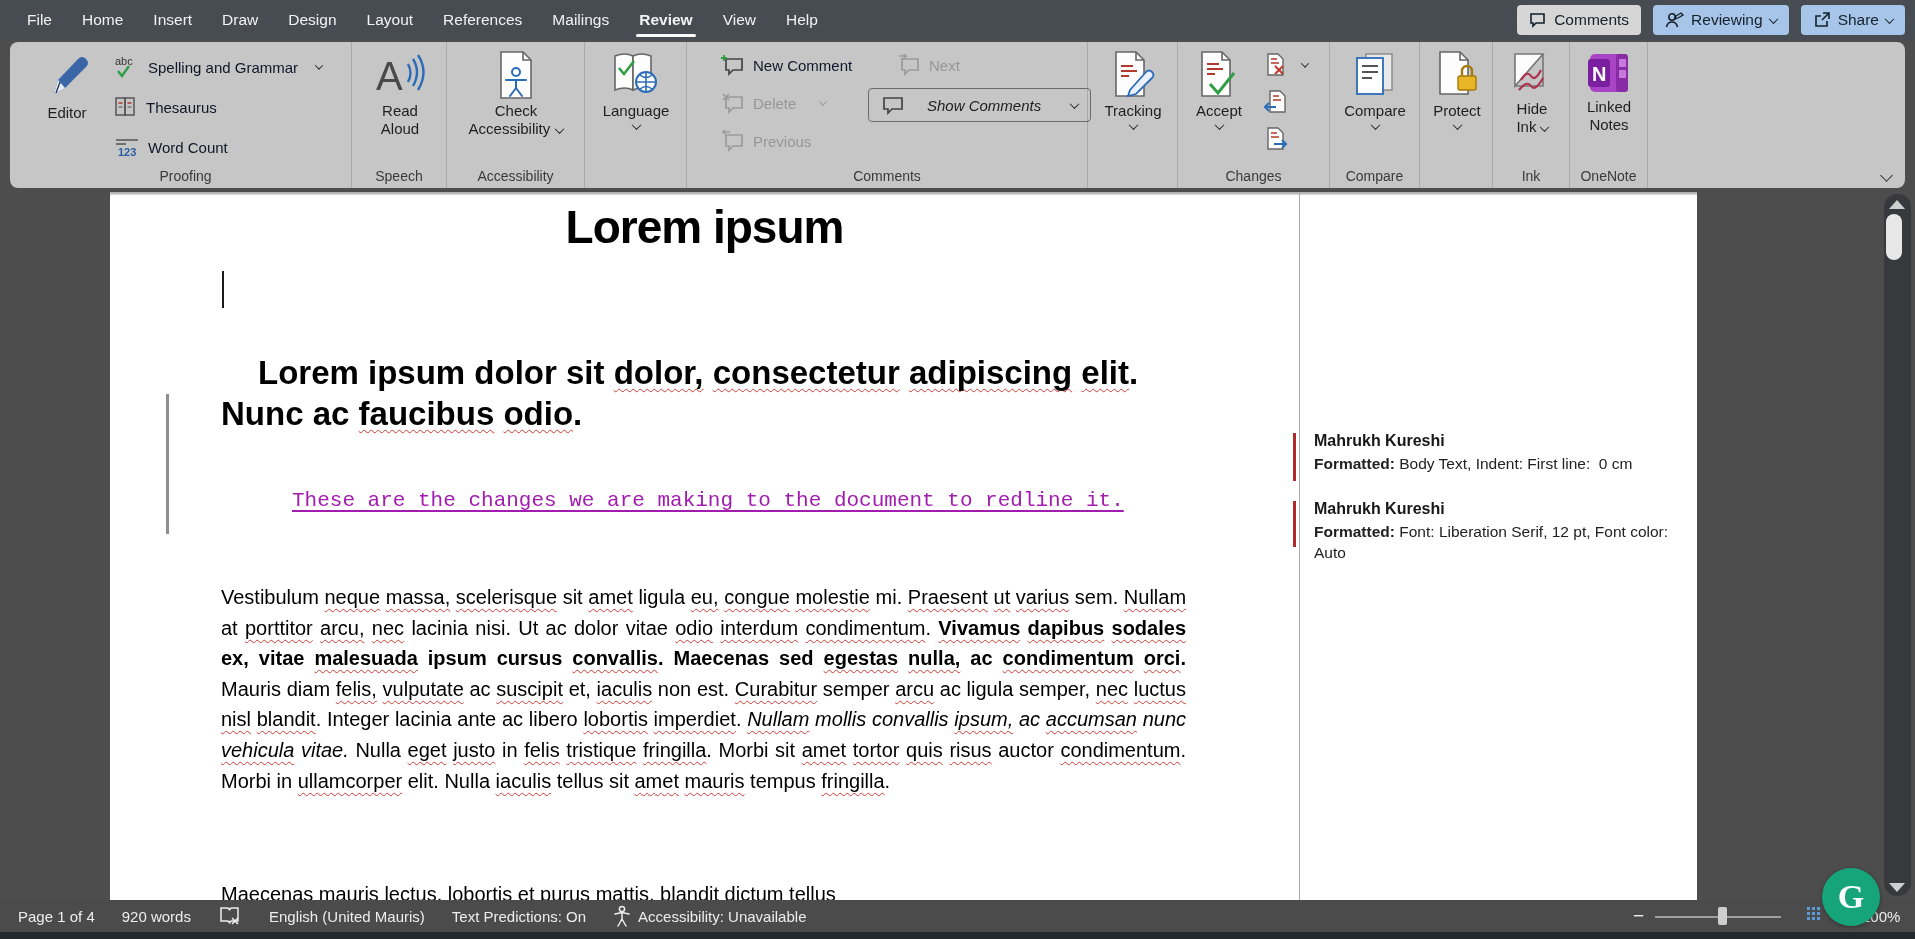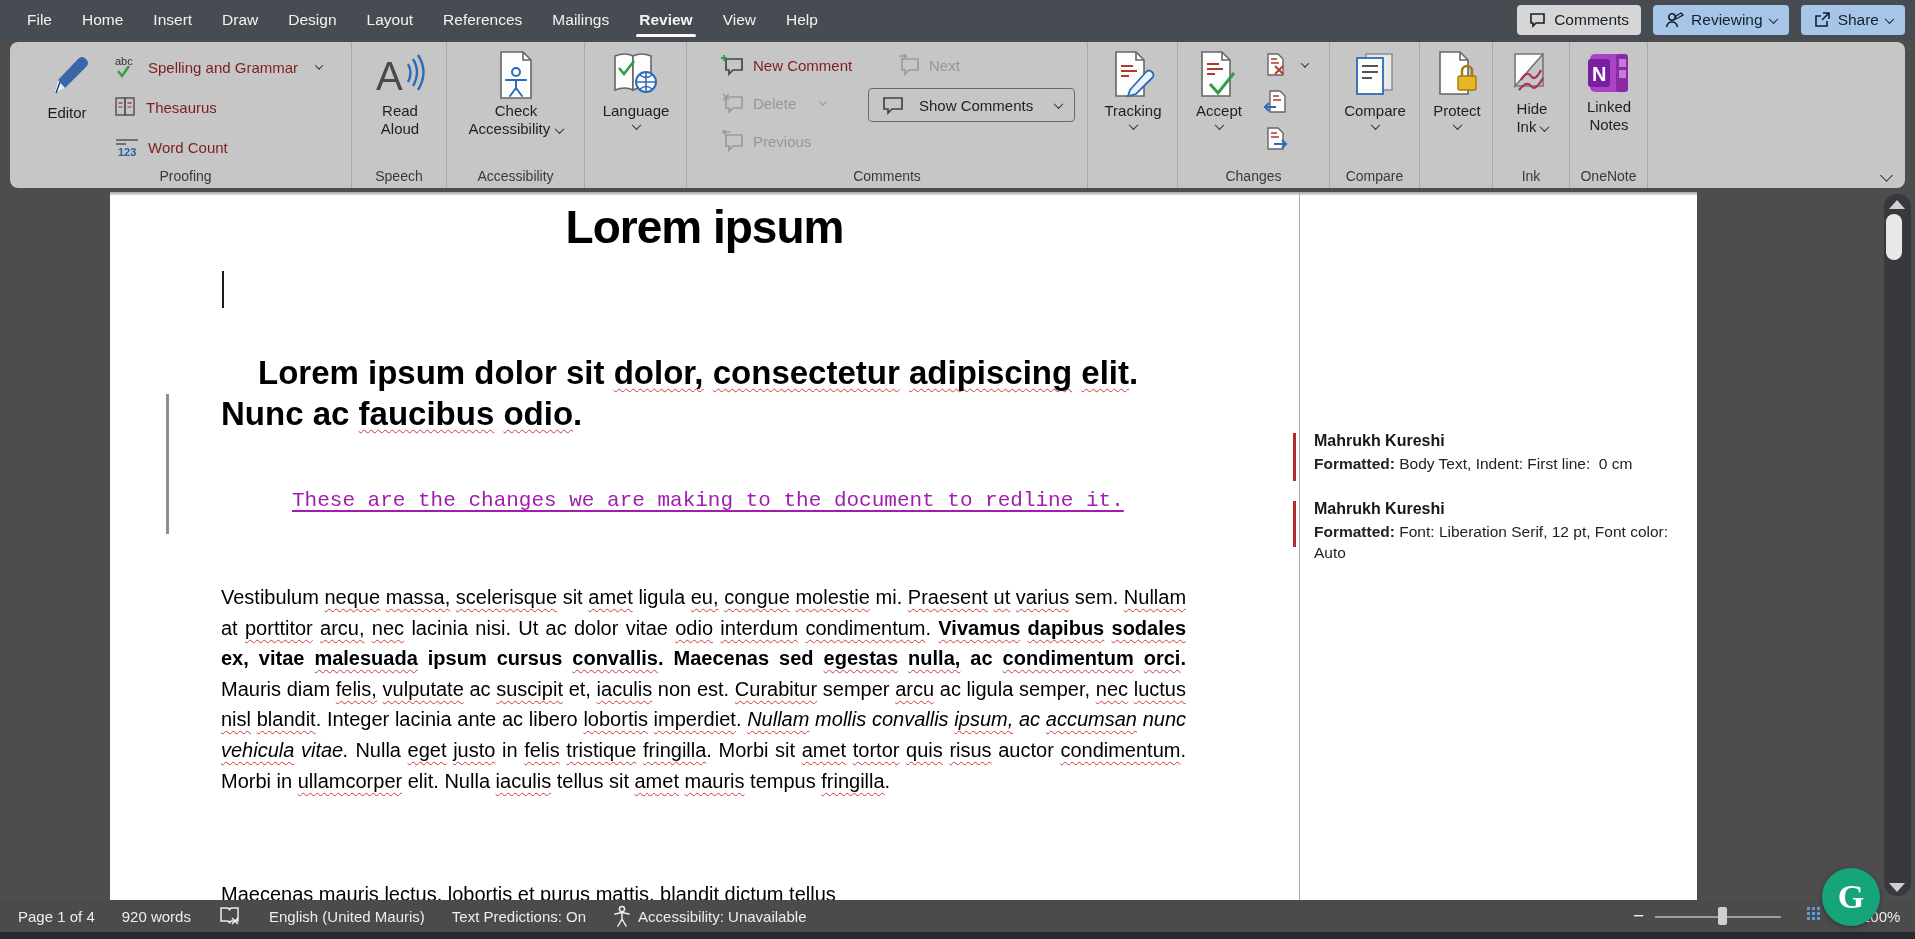--- a/index.html
+++ b/index.html
@@ -31,27 +31,27 @@
     background:#c6c6c6; border-radius:8px; }
   .group { position:absolute; top:0; height:146px; border-right:1px solid #a9a9a9; }
   .group.last { border-right:none; }
   .grp-label { position:absolute; bottom:4px; left:0; right:0; text-align:center;
     font-size:14px; color:#3a3a3a; }
   .bigbtn { position:absolute; display:flex; flex-direction:column; align-items:center;
     gap:2px; cursor:default; }
   .bigbtn .lbl { font-size:15px; color:#1f1f1f; text-align:center; line-height:18px; }
   .bigbtn .chevrow { margin-top:1px; }
   .smallrow { position:absolute; display:flex; align-items:center; gap:8px; height:26px; }
-  .smallrow .lbl { font-size:15px; color:#7f1d1d; white-space:nowrap; }
+  .smallrow .lbl { font-size:15px; color:#0f172a; white-space:nowrap; }
   .smallrow.disabled .lbl { color:#969696; }
   .smallrow.disabled svg * { stroke:#9a9a9a !important; fill:none; }
   .smallrow .chev { width:6px; height:6px; }
   .smallrow.disabled .chev { border-color:#9a9a9a; }
-  .showcomments { position:absolute; display:flex; align-items:center; gap:14px;
-    border:1px solid #6a6a6a; border-radius:4px; padding:0 12px; height:34px; background:transparent; }
+  .showcomments { position:absolute; display:flex; align-items:center; gap:22px;
+    border:1px solid #6a6a6a; border-radius:4px; padding:0 12px; height:34px; background:transparent;font-style:italic; }
   .showcomments .lbl { font-size:15px; color:#1f1f1f; white-space:nowrap; }
   .collapse-chev { position:absolute; right:14px; bottom:8px; width:9px; height:9px;
     border-right:1.8px solid #333; border-bottom:1.8px solid #333; transform:rotate(45deg); }
   .icon svg { display:block; }
 
   
   .workspace { position:absolute; left:0; top:192px; width:1915px; height:908px; background:#4d4d4d; }
   .topshadow { position:absolute; left:110px; top:0; width:1587px; height:3px;
     background:linear-gradient(#a7a7a7,#dcdcdc); }
   .page { position:absolute; left:110px; top:0; width:1189px; height:708px; background:#ffffff; overflow:hidden; }

